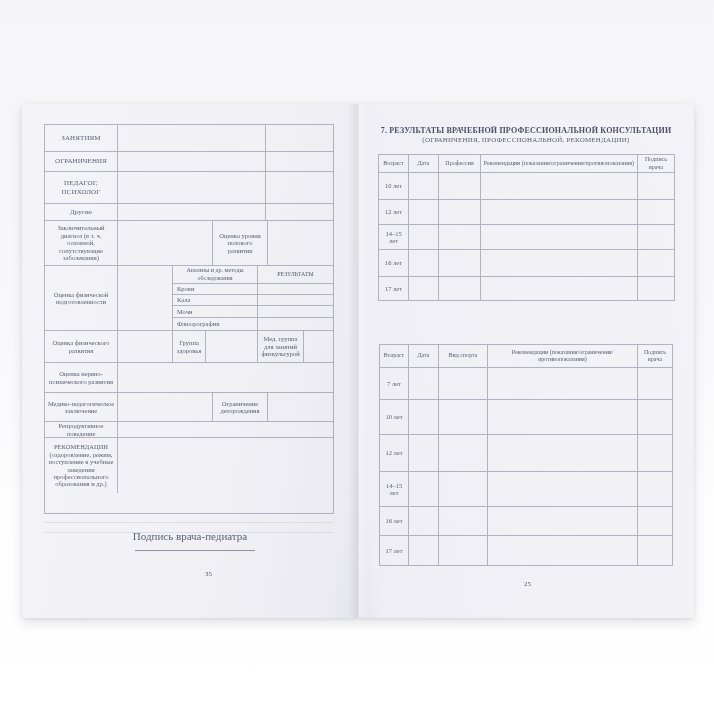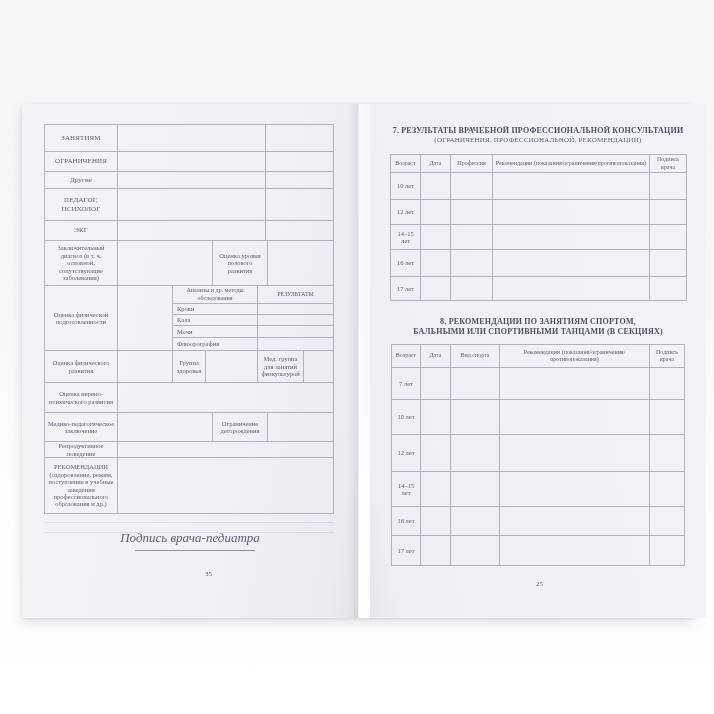--- a/index.html
+++ b/index.html
@@ -16,21 +16,21 @@
     position:absolute; left:22px; top:104px; width:672px; height:514px;
     box-shadow: 0 5px 12px rgba(90,90,115,.16), 0 1px 3px rgba(90,90,115,.12);
     border-radius:2px;
   }
   .page { position:absolute; top:0; height:514px; width:336px; overflow:hidden; }
   .page-left {
     left:0; border-radius:2px 0 0 2px;
     background: linear-gradient(100deg,#f4f4f8 0%, #f0f0f5 60%, #ebebf1 92%, #e4e4eb 100%);
   }
   .page-right {
-    left:348px; border-radius:0 2px 2px 0;
+    left:336px; border-radius:0 2px 2px 0;
     background: linear-gradient(80deg,#e6e6ed 0%, #eeeef4 7%, #f1f1f6 55%, #f3f3f7 100%);
   }
   .fold {
     position:absolute; left:326px; top:0; width:20px; height:100%;
     background: linear-gradient(90deg, rgba(120,120,140,0) 0%, rgba(120,120,140,.14) 48%, rgba(255,255,255,.25) 58%, rgba(120,120,140,0) 100%);
     pointer-events:none;
   }
   :root {
     --line: rgba(124,128,152,.55);
     --ink: #5c6076;
@@ -48,21 +48,21 @@
   .lbl { font-size:7px; line-height:1.2; letter-spacing:.1px; }
   .lbl-sm { font-size:6.5px; line-height:1.15; }
   .lbl-left { justify-content:flex-start; text-align:left; padding-left:4px; }
   .hd { font-size:6px; line-height:1.25; color:var(--ink); }
   .subcol { display:flex; flex-direction:column; }
   .subrow { display:flex; border-bottom:1px solid var(--line); flex:0 0 auto; }
   .subrow:last-child { border-bottom:none; }
   .title { position:absolute; width:100%; text-align:center; color:var(--ink-strong); font-weight:bold; font-size:8px; line-height:1.3; letter-spacing:.2px; }
   .subtitle { font-weight:normal; color:var(--ink); font-size:7px; }
   .pagenum { position:absolute; font-size:7px; color:var(--ink); }
-  .sig-label { position:absolute; font-size:13px; color:var(--ink); text-align:center;font-style:italic; }
+  .sig-label { position:absolute; font-size:11px; color:var(--ink); text-align:center; }
   .sig-line { position:absolute; border-bottom:1px solid rgba(110,114,138,.75); }
   .ghost { position:absolute; border-bottom:1px solid rgba(124,128,152,.16); }
 </style>
 </head>
 <body>
 
 <div class="scene">
   <div class="booklet">
 
     <div class="page page-left">
@@ -72,32 +72,27 @@
         <div class="trow" style="height:27px;">
           <div class="c lbl" style="width:73px;">ЗАНЯТИЯМ</div>
           <div class="c" style="width:148px;"></div>
           <div class="c" style="width:67px;"></div>
         </div>
         <div class="trow" style="height:20px;">
           <div class="c lbl" style="width:73px;">ОГРАНИЧЕНИЯ</div>
           <div class="c" style="width:148px;"></div>
           <div class="c" style="width:67px;"></div>
         </div>
+        <div class="trow" style="height:32px;">
+          <div class="c lbl" style="width:73px;">ПЕДАГОГ, ПСИХОЛОГ</div>
+          <div class="c" style="width:148px;"></div>
+          <div class="c" style="width:67px;"></div>
+        </div>
         <div class="trow" style="height:17px;">
           <div class="c lbl" style="width:73px;">Другие</div>
-          <div class="c" style="width:148px;"></div>
-          <div class="c" style="width:67px;"></div>
-        </div>
-        <div class="trow" style="height:32px;">
-          <div class="c lbl" style="width:73px;">ПЕДАГОГ, ПСИХОЛОГ</div>
-          <div class="c" style="width:148px;"></div>
-          <div class="c" style="width:67px;"></div>
-        </div>
-        <div class="trow" style="height:20px;">
-          <div class="c lbl" style="width:73px;">ЭКГ</div>
           <div class="c" style="width:148px;"></div>
           <div class="c" style="width:67px;"></div>
         </div>
 
         <div class="trow" style="height:45px;">
           <div class="c lbl-sm" style="width:73px;">Заключительный диагноз (в т. ч. основной, сопутствующие заболевания)</div>
           <div class="c" style="width:95px;"></div>
           <div class="c lbl-sm" style="width:55px;">Оценка уровня полового развития</div>
           <div class="c" style="width:65px;"></div>
         </div>
@@ -215,24 +210,20 @@
         </div>
         <div class="trow" style="height:23px;">
           <div class="c lbl-sm" style="width:30px;">17 лет</div>
           <div class="c" style="width:30px;"></div>
           <div class="c" style="width:42px;"></div>
           <div class="c" style="width:157px;"></div>
           <div class="c" style="width:36px;"></div>
         </div>
       </div>
 
-      <div class="title" style="top:213px; padding:0 14px;">
-        <div>8. РЕКОМЕНДАЦИИ ПО ЗАНЯТИЯМ СПОРТОМ,</div>
-        <div>БАЛЬНЫМИ ИЛИ СПОРТИВНЫМИ ТАНЦАМИ (В СЕКЦИЯХ)</div>
-      </div>
 
       <div class="tbl" style="left:21px; top:240px; width:294px; height:222px;">
         <div class="trow" style="height:23px;">
           <div class="c hd" style="width:29px;">Возраст</div>
           <div class="c hd" style="width:30px;">Дата</div>
           <div class="c hd" style="width:49px;">Вид спорта</div>
           <div class="c hd" style="width:150px;">Рекомендации (показания/ограничения/противопоказания)</div>
           <div class="c hd" style="width:34px;">Подпись врача</div>
         </div>
         <div class="trow" style="height:32px;">

